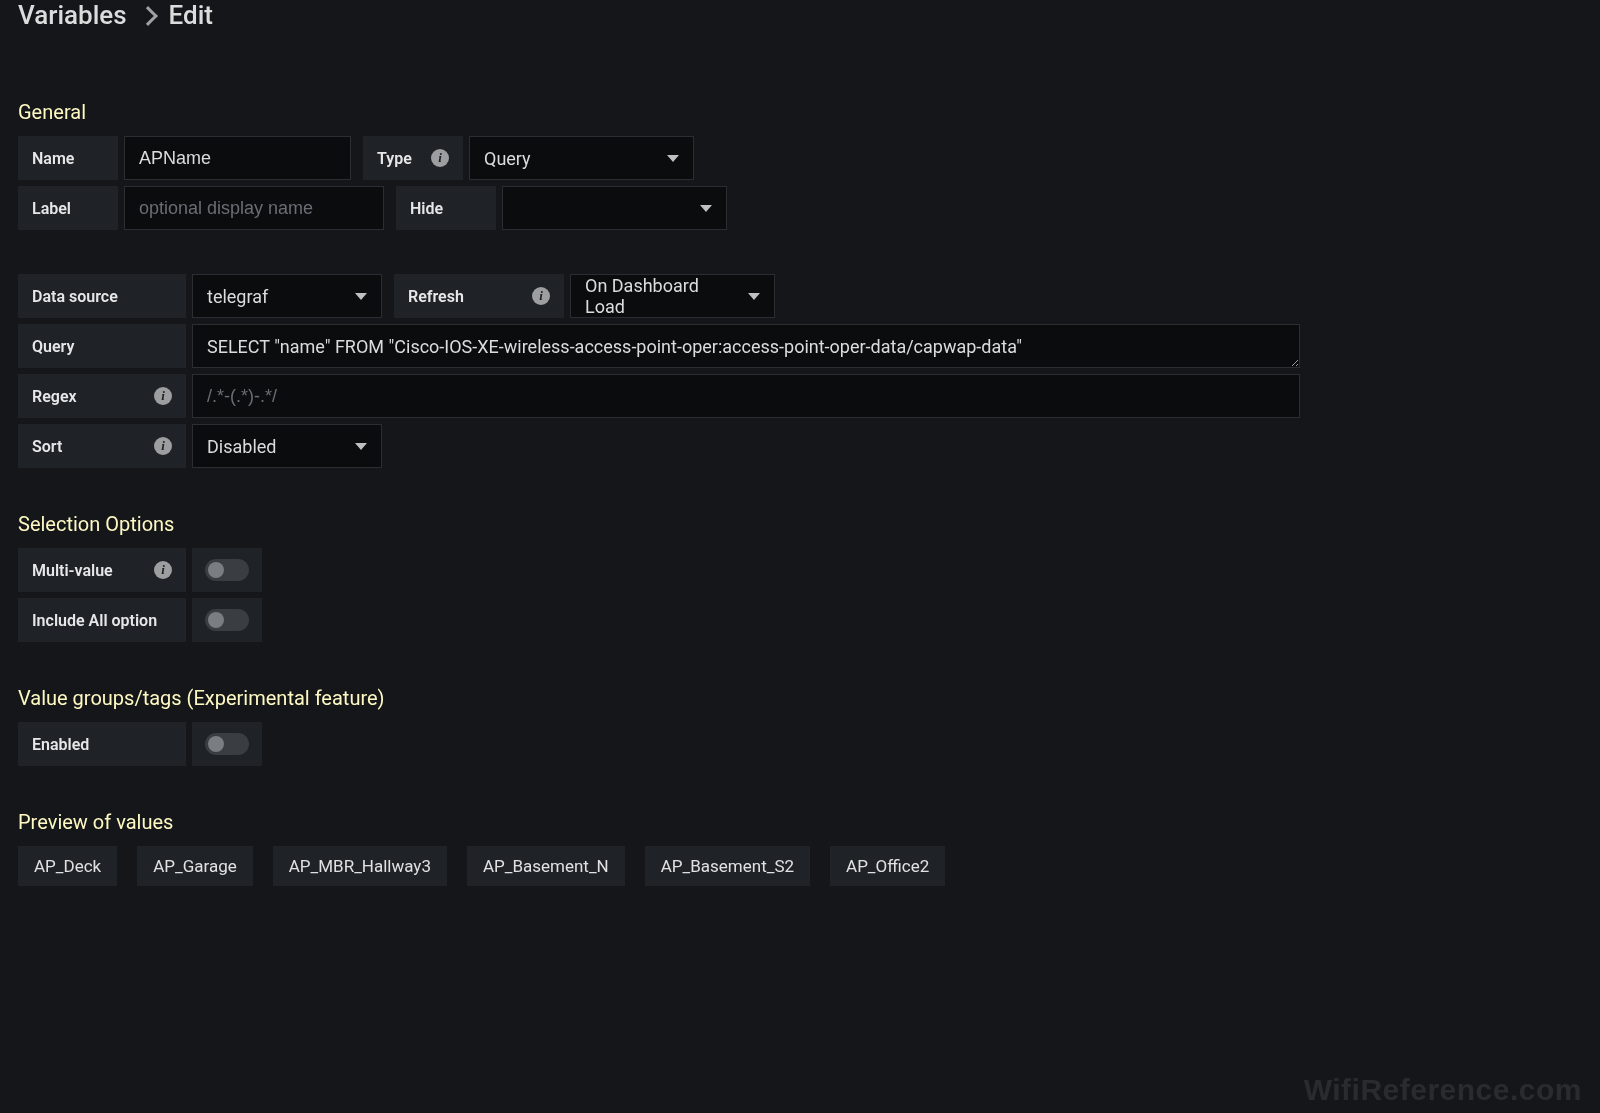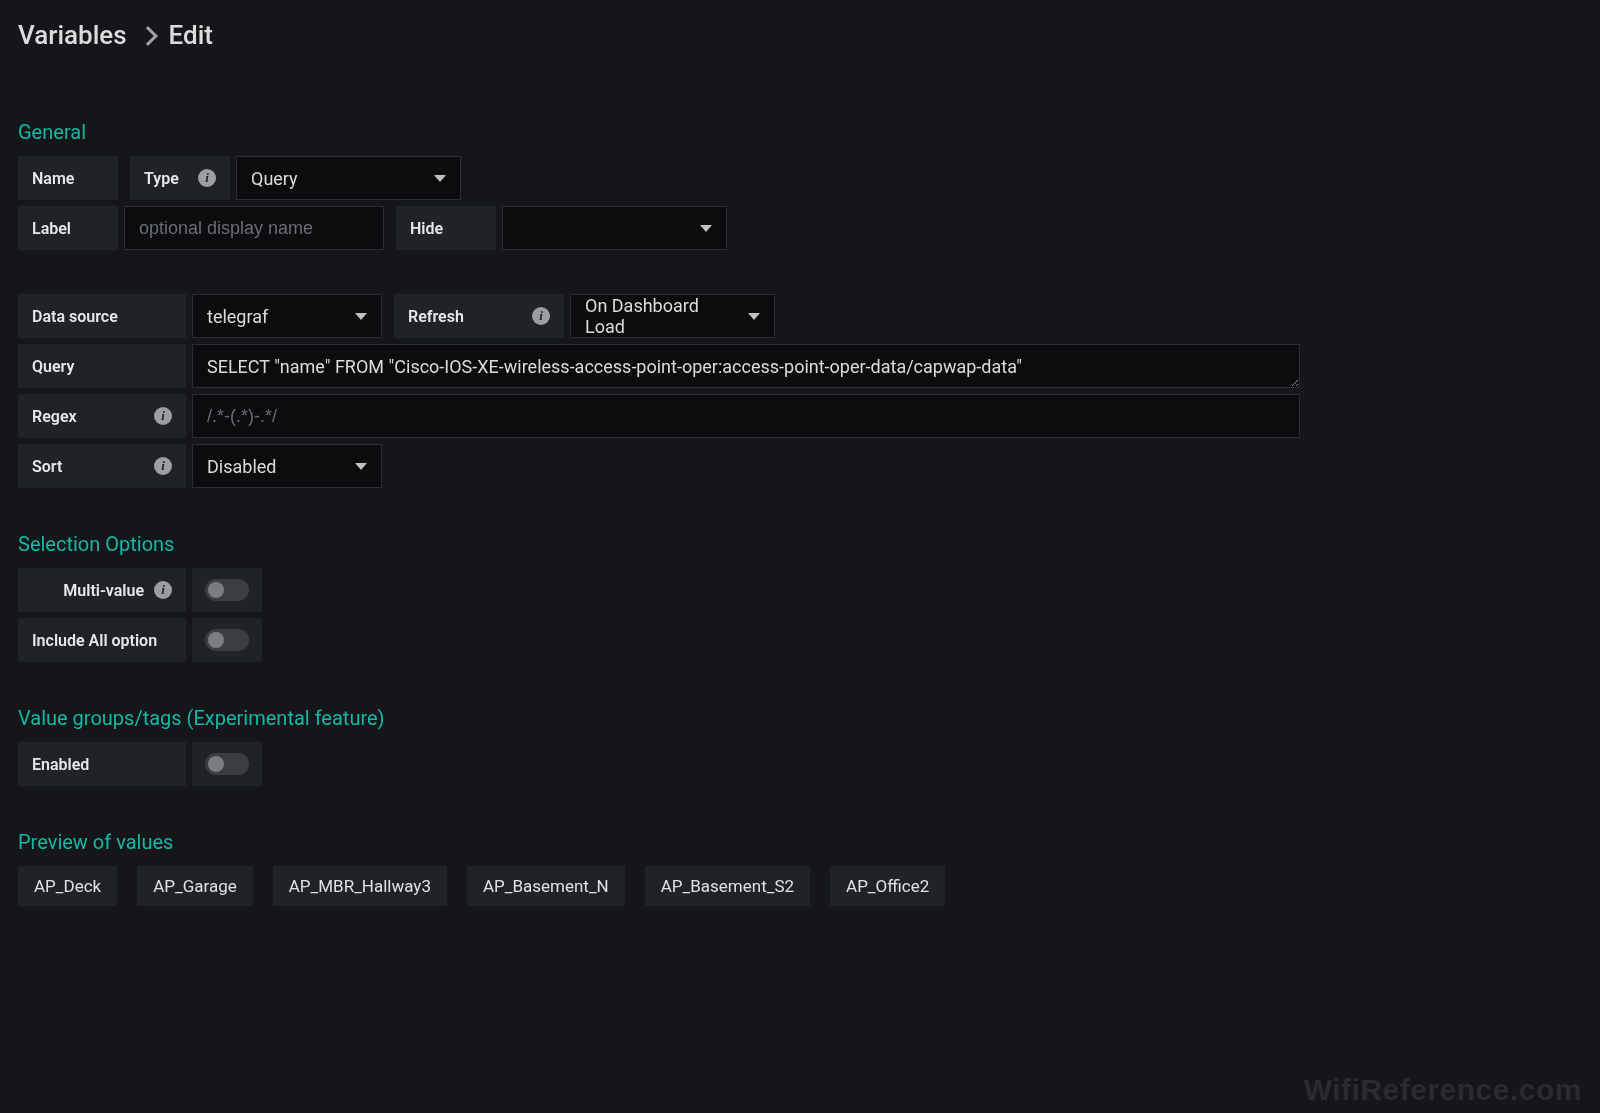--- a/index.html
+++ b/index.html
@@ -6,21 +6,21 @@
   html, body {
     width: 1600px;
     height: 1113px;
     background: #141619;
     color: #d8d9da;
     font-family: -apple-system, BlinkMacSystemFont, "Segoe UI", Roboto, Helvetica, Arial, sans-serif;
     font-size: 17px;
     overflow: hidden;
   }
   .page {
-    padding: 20px 18px;
+    padding: 0 18px;
     position: relative;
     height: 100%;
   }
   .breadcrumb {
     display: flex;
     align-items: center;
     gap: 14px;
     font-size: 26px;
     font-weight: 500;
     color: #dcdcdd;
@@ -31,21 +31,21 @@
     width: 14px; height: 14px;
     transform: rotate(45deg);
     border-top: 3.5px solid #9fa1a4;
     border-right: 3.5px solid #9fa1a4;
     margin-top: 2px;
   }
 
   .section-title {
     font-size: 20px;
     font-weight: 400;
-    color: #14b8a6;
+    color: #fef9c3;
     margin-bottom: 12px;
   }
 
   .form-row {
     display: flex;
     gap: 6px;
     margin-bottom: 6px;
   }
   .label-cell {
     background: #1f2226;
@@ -166,20 +166,21 @@
     <span>Edit</span>
   </div>
 
   <div class="section" style="margin-bottom:44px;">
     <div class="section-title">General</div>
 
     <div class="form-row">
       <div class="label-cell" style="width:100px;">
         <span>Name</span>
       </div>
+      <input class="input" style="width: 227px;" value="APName">
       <div class="label-cell" style="width:100px;margin-left:6px;">
         <span>Type</span>
         <span class="info-icon">i</span>
       </div>
       <div class="select" style="width:225px;">
         <span>Query</span>
         <span class="caret-down"></span>
       </div>
     </div>
 
@@ -242,21 +243,21 @@
         <span>Disabled</span>
         <span class="caret-down"></span>
       </div>
     </div>
   </div>
 
   <div class="section" style="margin-bottom:44px;">
     <div class="section-title">Selection Options</div>
 
     <div class="form-row">
-      <div class="label-cell" style="width:168px;justify-content:flex-end;">
+      <div class="label-cell" style="width:168px;">
         <span>Multi-value</span>
         <span class="info-icon">i</span>
       </div>
       <div class="toggle-wrap">
         <div class="toggle">
             <div class="knob"></div>
           </div>
       </div>
     </div>
 

